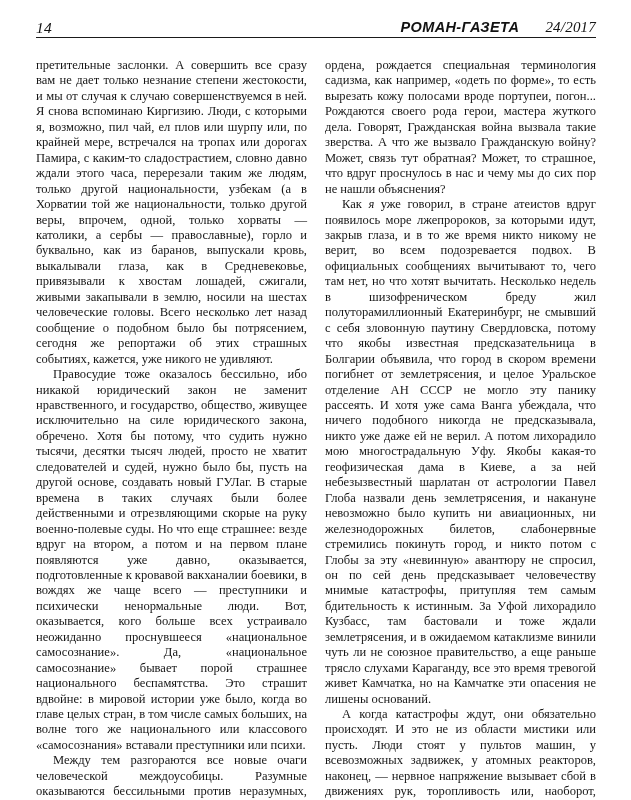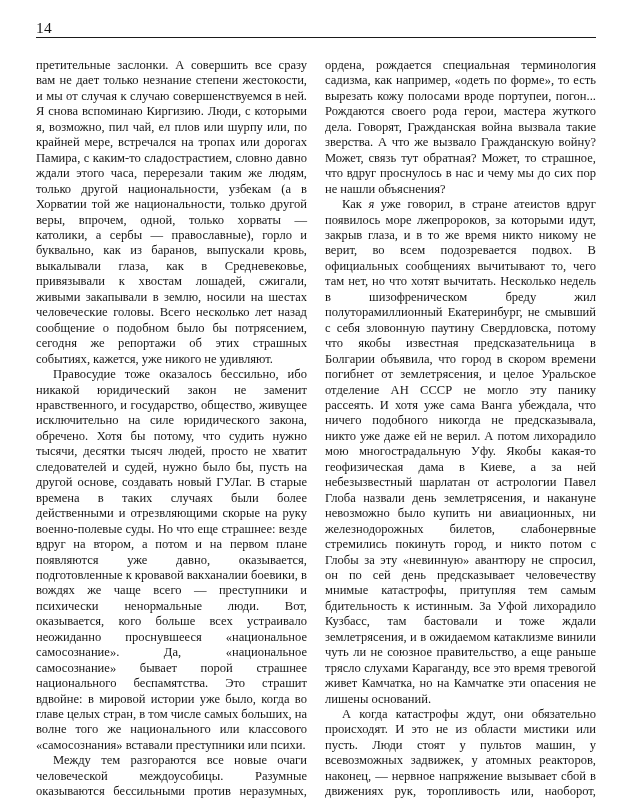--- a/index.html
+++ b/index.html
@@ -28,20 +28,21 @@
     height: 22px;
     display: flex;
     align-items: flex-end;
     justify-content: space-between;
     border-bottom: 1.4px solid #1a1a1a;
     padding-bottom: 2px;
     box-sizing: border-box;
   }
   .folio {
     font-family: "Liberation Serif", "DejaVu Serif", serif;
+    font-style: italic;
     font-size: 15.5px;
     letter-spacing: 0.3px;
     color: #141414;
     line-height: 1;
   }
   .runhead-right {
     display: flex;
     align-items: baseline;
     gap: 26px;
   }
@@ -91,20 +92,24 @@
     text-indent: 0;
   }
 </style>
 </head>
 <body>
 
 <div class="page">
 
   <div class="runhead">
     <div class="folio">14</div>
+    <div class="runhead-right">
+      <div class="journal-name">РОМАН-ГАЗЕТА</div>
+      <div class="issue">24/2017</div>
+    </div>
   </div>
 
   <div class="columns">
 
     <div class="col">
       <p class="cont">претительные заслонки. А совершить все сразу вам не дает только незнание степени жестокости, и мы от случая к случаю совершенствуемся в ней. Я снова вспоминаю Киргизию. Люди, с которыми я, возможно, пил чай, ел плов или шурпу или, по крайней мере, встречался на тропах или дорогах Памира, с каким-то сладострастием, словно давно ждали этого часа, перерезали таким же людям, только другой национальности, узбекам (а в Хорватии той же национальности, только другой веры, впрочем, одной, только хорваты — католики, а сербы — православные), горло и буквально, как из баранов, выпускали кровь, выкалывали глаза, как в Средневековье, привязывали к хвостам лошадей, сжигали, живыми закапывали в землю, носили на шестах человеческие головы. Всего несколько лет назад сообщение о подобном было бы потрясением, сегодня же репортажи об этих страшных событиях, кажется, уже никого не удивляют.</p>
       <p>Правосудие тоже оказалось бессильно, ибо никакой юридический закон не заменит нравственного, и государство, общество, живущее исключительно на силе юридического закона, обречено. Хотя бы потому, что судить нужно тысячи, десятки тысяч людей, просто не хватит следователей и судей, нужно было бы, пусть на другой основе, создавать новый ГУЛаг. В старые времена в таких случаях были более действенными и отрезвляющими скорые на руку военно-полевые суды. Но что еще страшнее: везде вдруг на втором, а потом и на первом плане появляются уже давно, оказывается, подготовленные к кровавой вакханалии боевики, в вождях же чаще всего — преступники и психически ненормальные люди. Вот, оказывается, кого больше всех устраивало неожиданно проснувшееся «национальное самосознание». Да, «национальное самосознание» бывает порой страшнее национального беспамятства. Это страшит вдвойне: в мировой истории уже было, когда во главе целых стран, в том числе самых больших, на волне того же национального или классового «самосознания» вставали преступники или психи.</p>
       <p>Между тем разгораются все новые очаги человеческой междоусобицы. Разумные оказываются бессильными против неразумных, добрые — против злых, более того, неразумие и бешеное зло просыпается во вчера еще, казалось бы, добрых людях.</p>
 
     </div>

